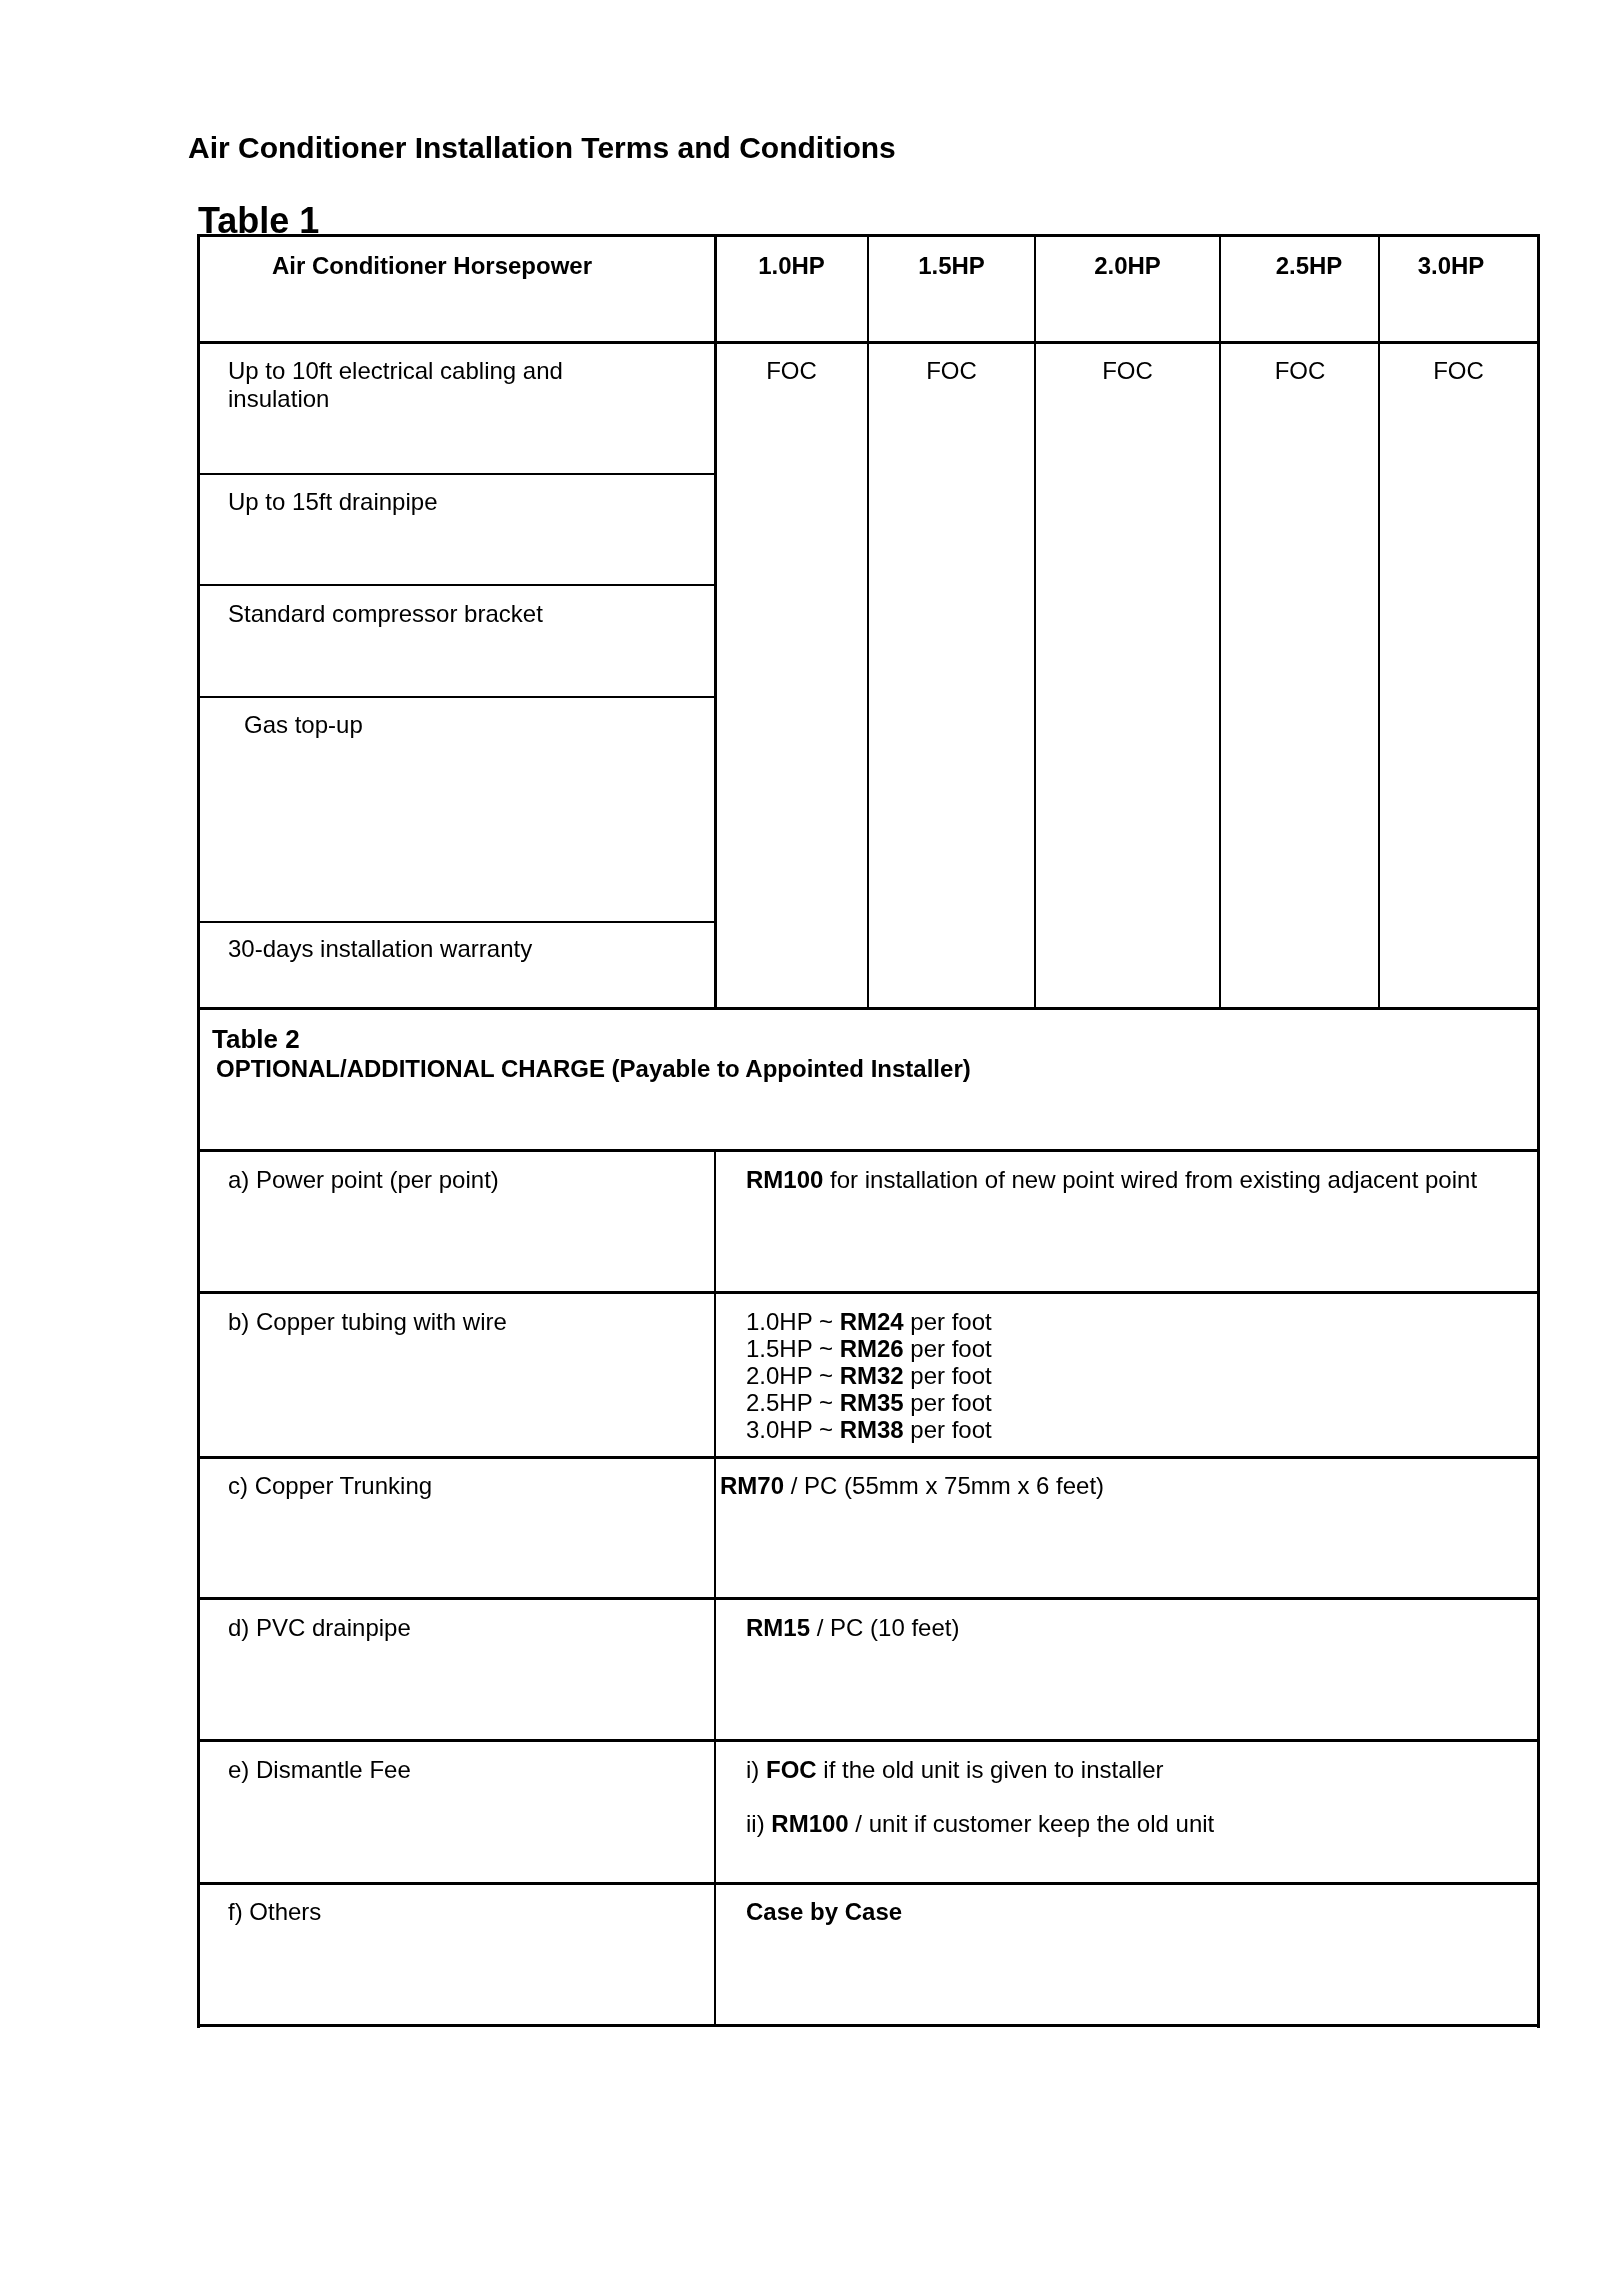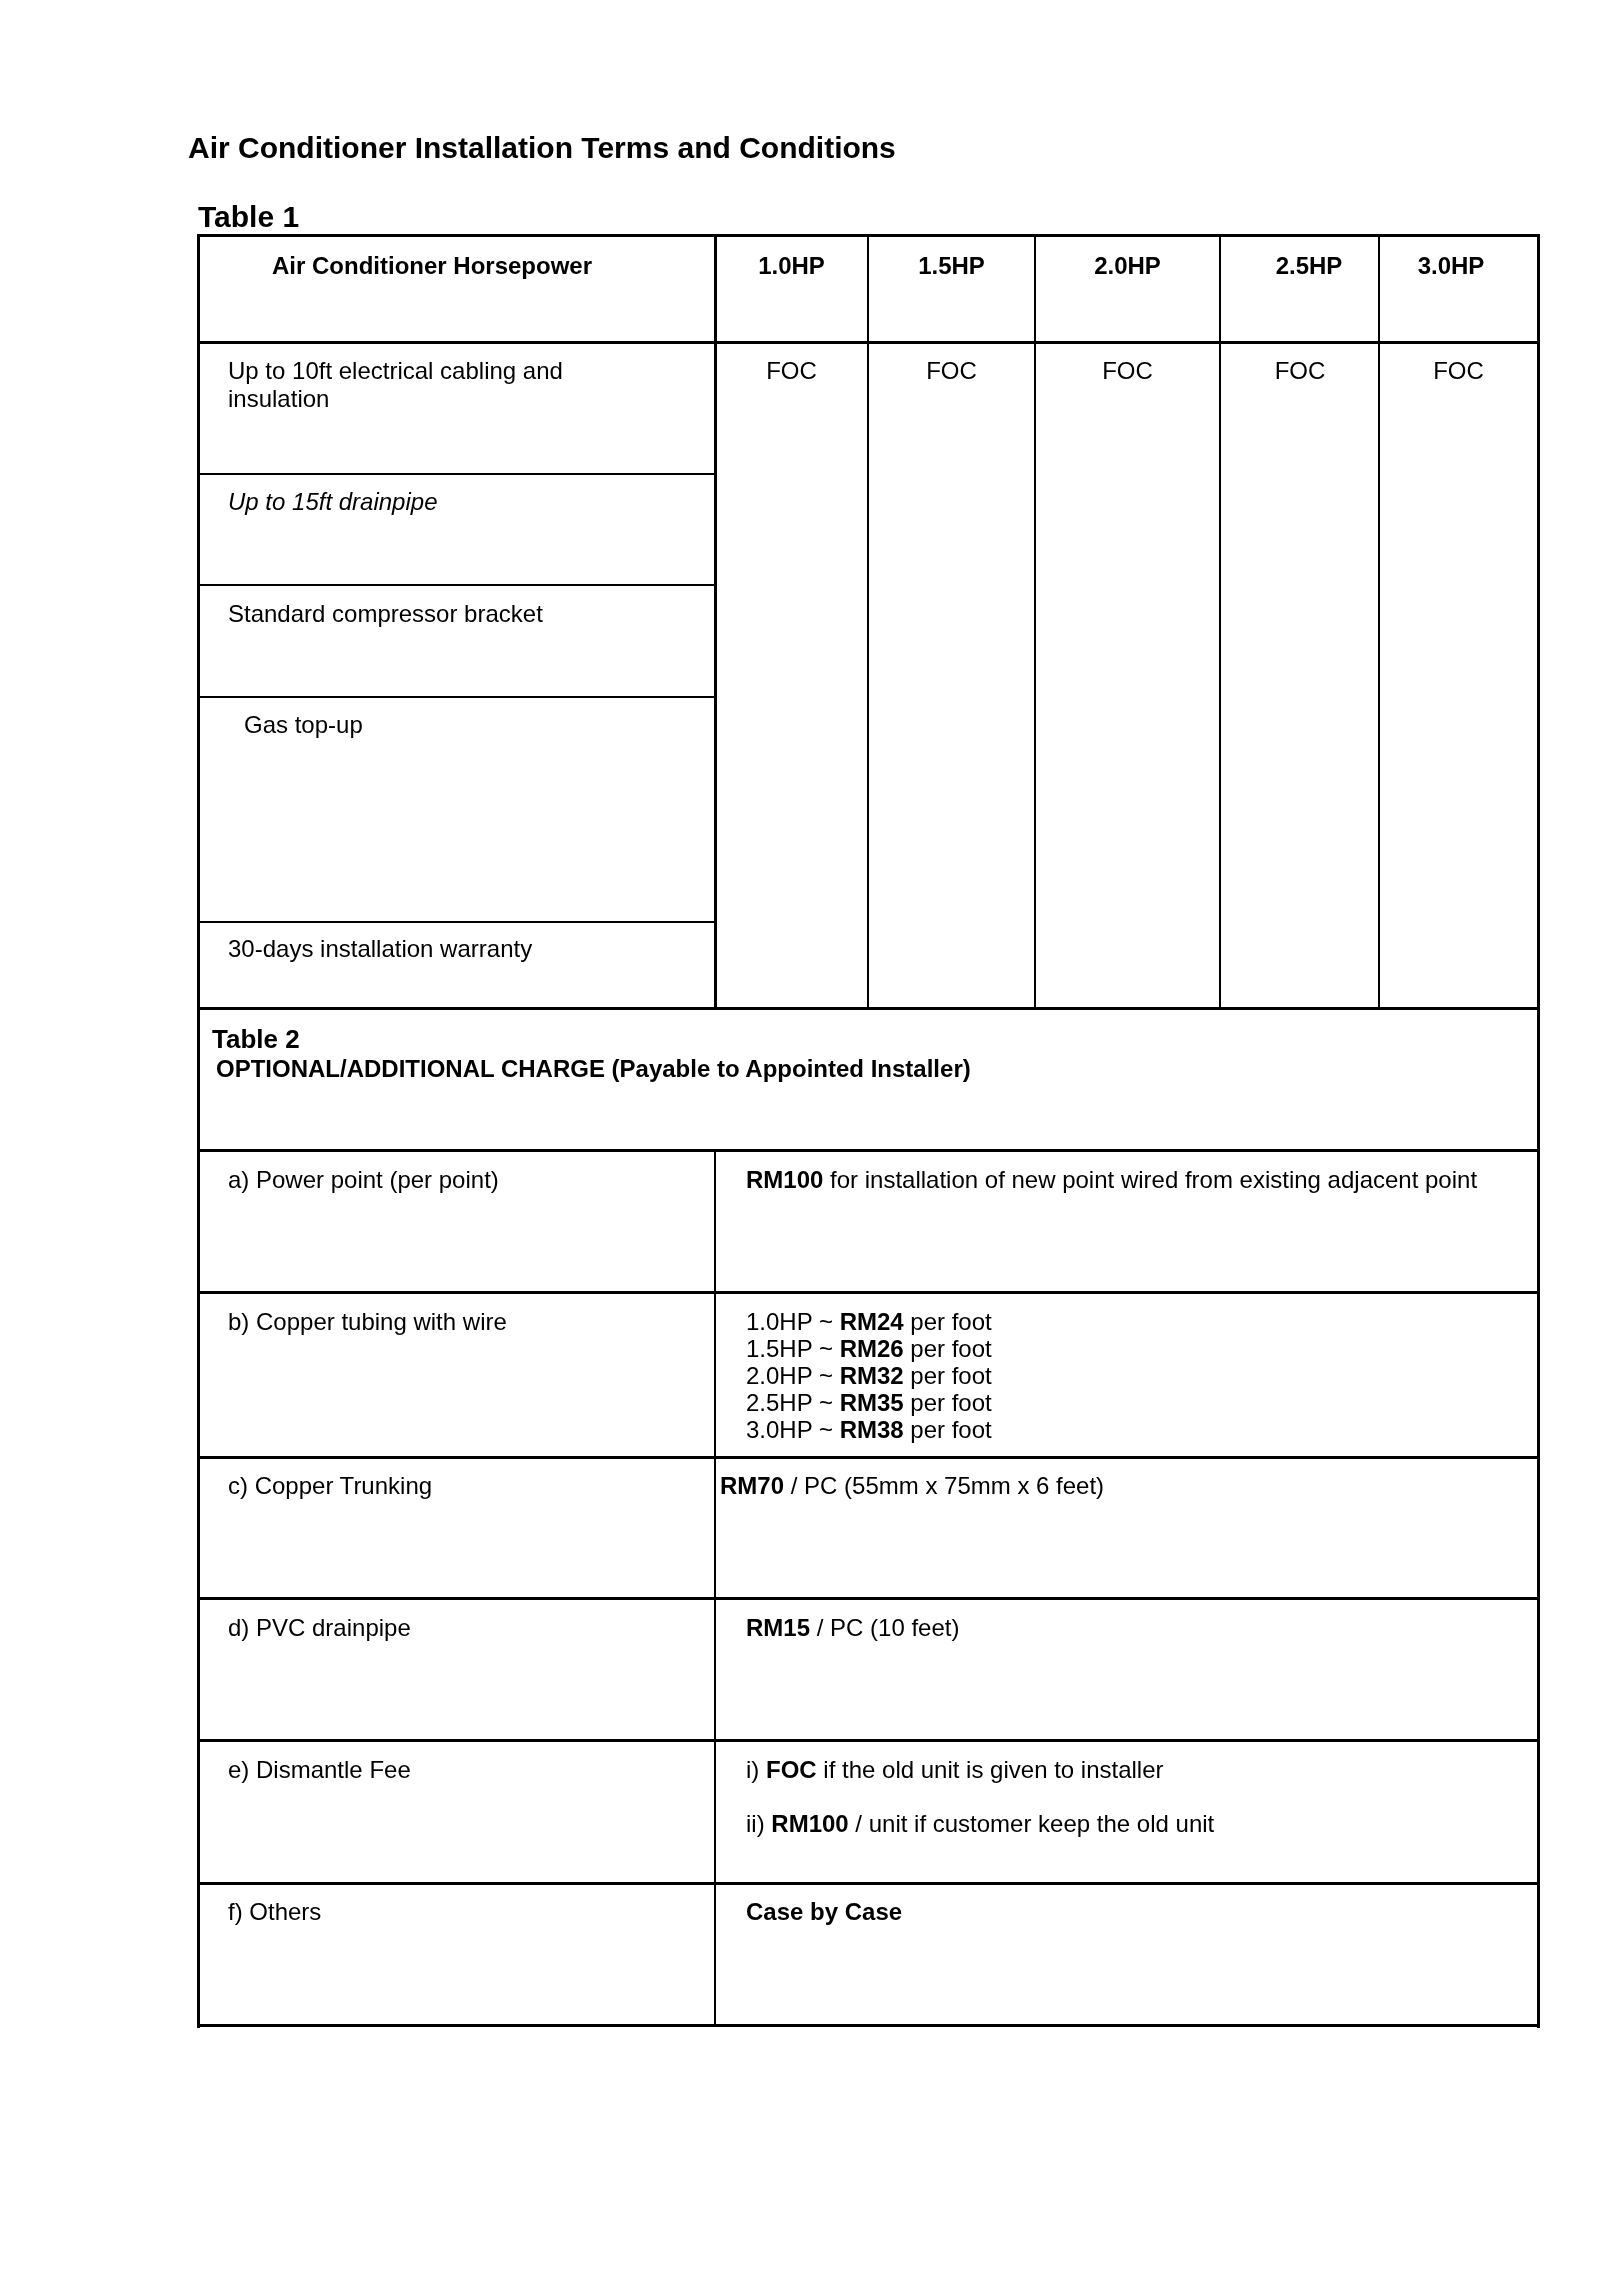--- a/index.html
+++ b/index.html
@@ -1,19 +1,19 @@
 <!DOCTYPE html>
 <html style="font-size:10.5px"><head>
 <meta charset="utf-8">
 <style>
   html, body { margin:0; padding:0; background:#ffffff; }
   body { width:1619px; height:2295px; position:relative; font-family:"Liberation Sans", sans-serif; color:#000; overflow:hidden; }
   .abs { position:absolute; }
   .title { left:188px; top:131px; font-size:30px; font-weight:bold; white-space:nowrap; }
-  .t1label { left:198px; top:200px; font-size:30px; font-weight:bold; }
+  .t1label { left:198px; top:200px; font-size:36px; font-weight:bold; }
   .line { position:absolute; background:#000; }
   .cell-text { position:absolute; font-size:24px; line-height:27.5px; white-space:nowrap; }
   .hdr { font-weight:bold; font-size:24px; text-align:center; }
   .center { text-align:center; }
   b { font-weight:bold; }
 </style>
 </head>
 <body>
 
 <div>
@@ -47,21 +47,21 @@
     <div class="cell-text hdr" style="left:716px; top:252px; width:151px;">1.0HP</div>
     <div class="cell-text hdr" style="left:869px; top:252px; width:165px;">1.5HP</div>
     <div class="cell-text hdr" style="left:1036px; top:252px; width:183px;">2.0HP</div>
     <div class="cell-text hdr" style="left:1221px; top:252px; width:176px;">2.5HP</div>
     <div class="cell-text hdr" style="left:1380px; top:252px; width:142px;">3.0HP</div>
 
     <div class="cell-text" style="left:228px; top:357px;">
       <div>Up to 10ft electrical cabling and</div>
       <div>insulation</div>
     </div>
-    <div class="cell-text" style="left:228px; top:488px;font-style:italic;">Up to 15ft drainpipe</div>
+    <div class="cell-text" style="left:228px; top:488px;">Up to 15ft drainpipe</div>
     <div class="cell-text" style="left:228px; top:600px;">Standard compressor bracket</div>
     <div class="cell-text" style="left:244px; top:711px;">Gas top-up</div>
     <div class="cell-text" style="left:228px; top:935px;">30-days installation warranty</div>
 
     <div class="cell-text center" style="left:716px; top:357px; width:151px;">FOC</div>
     <div class="cell-text center" style="left:869px; top:357px; width:165px;">FOC</div>
     <div class="cell-text center" style="left:1036px; top:357px; width:183px;">FOC</div>
     <div class="cell-text center" style="left:1221px; top:357px; width:158px;">FOC</div>
     <div class="cell-text center" style="left:1380px; top:357px; width:157px;">FOC</div>
   </div>

